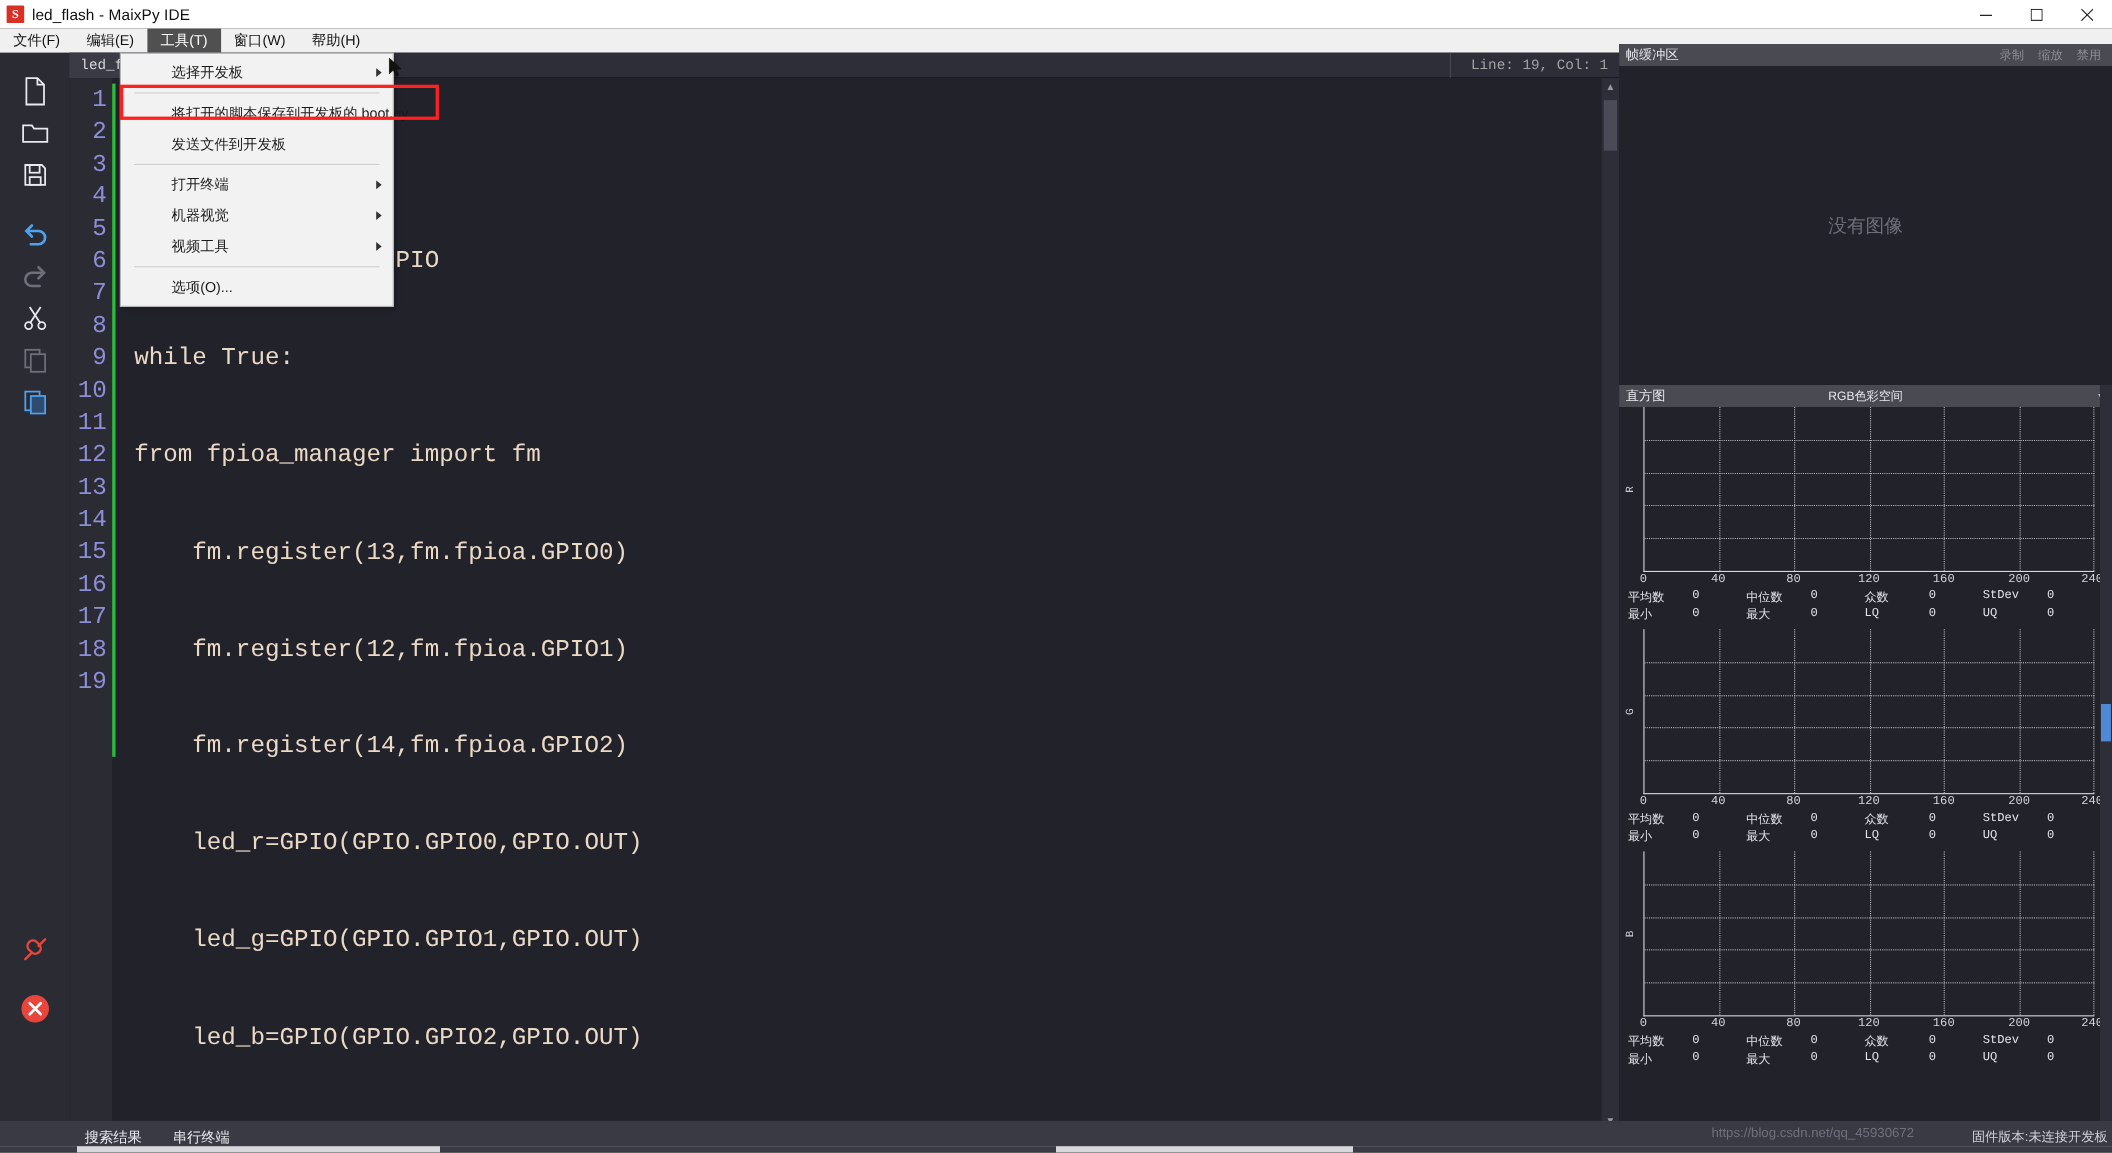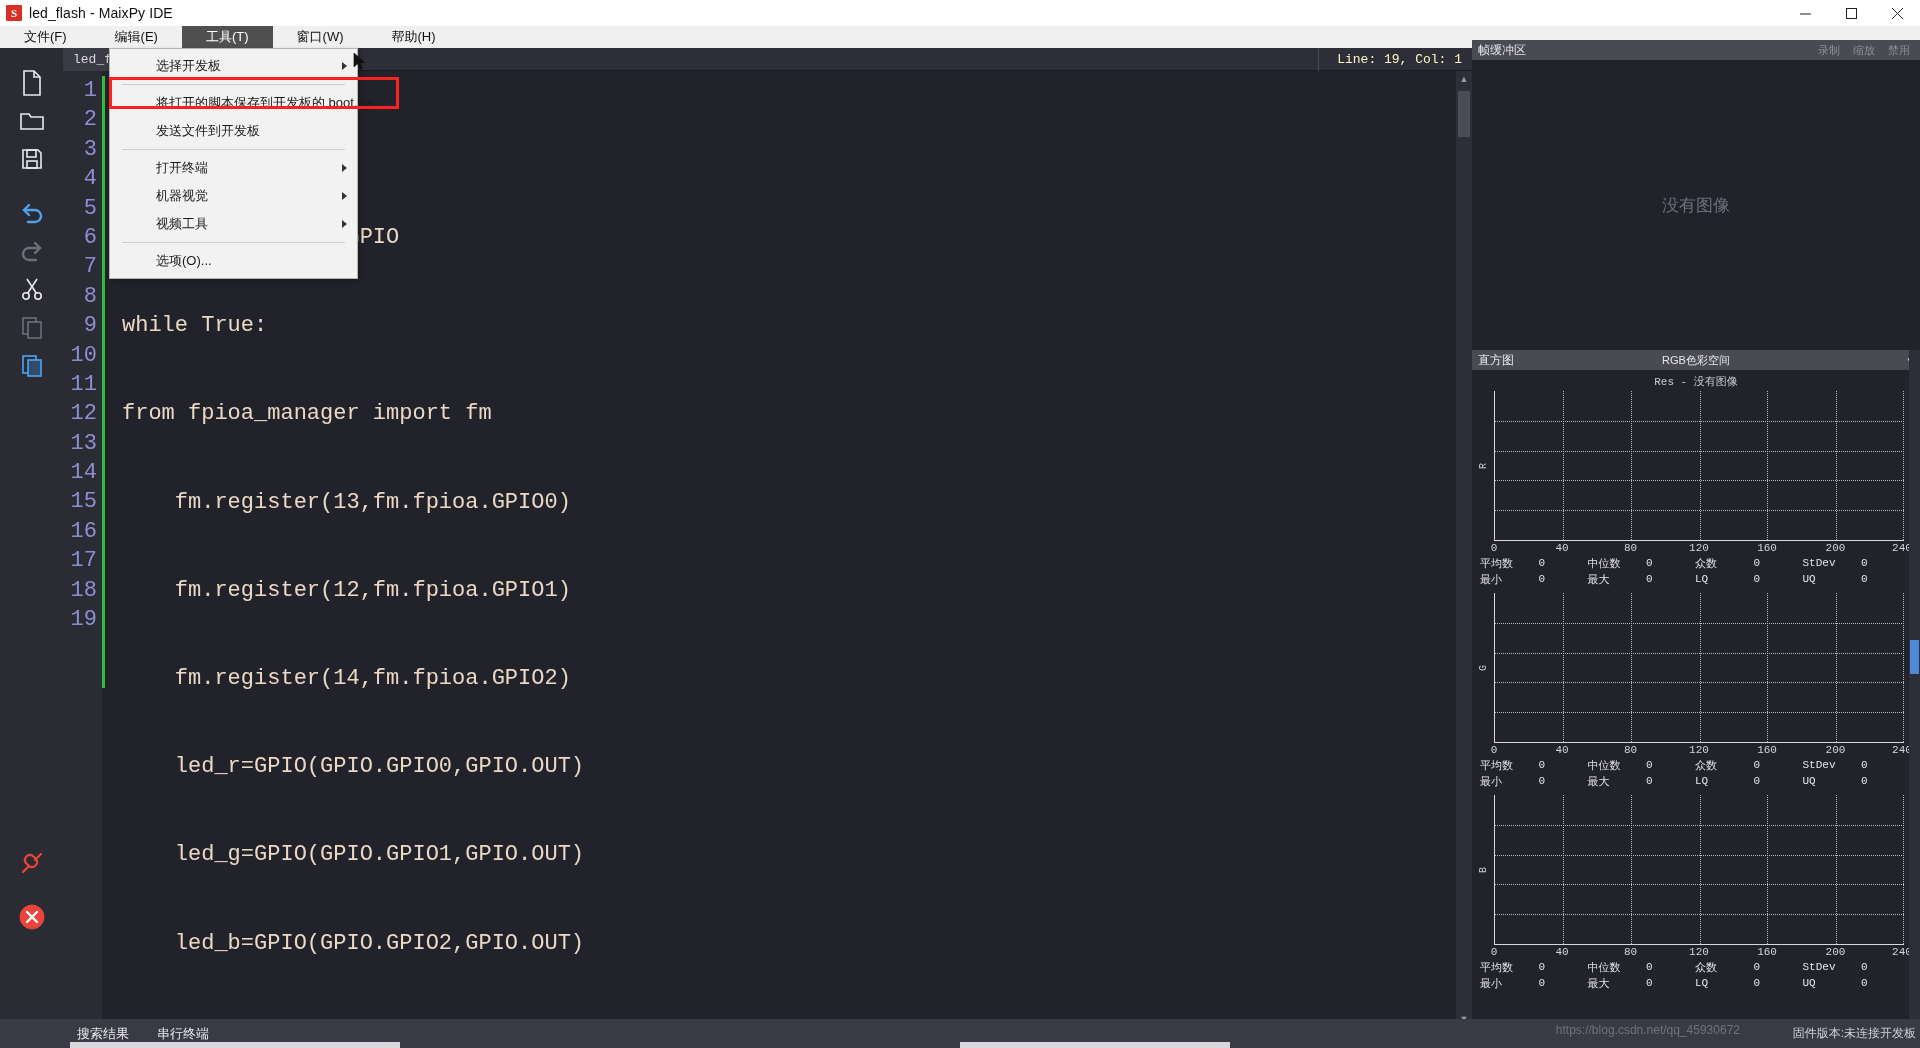--- a/index.html
+++ b/index.html
@@ -28,21 +28,21 @@
     width: 46px; height: 26px; display: flex; align-items: center; justify-content: center;
     color: #222; font-size: 13px;
   }
 
   
   .menubar {
     position: absolute; left: 0; top: 26px; width: 1920px; height: 22px;
     background: #f0f0f0; display: flex; align-items: center;
   }
   .menubar-item {
-    padding: 2px 24px; height: 22px; line-height: 18px;
+    padding: 2px 12px; height: 22px; line-height: 18px;
     font-size: 13px; color: #111; display: flex; align-items: center; text-align: right;
   }
   .menubar-item.active { background: #505050; color: #ffffff; }
 
   
   .dropdown {
     position: absolute; left: 109px; top: 48px; width: 249px;
     background: #f2f2f2; border: 1px solid #b4b4b4;
     box-shadow: 2px 2px 4px rgba(0,0,0,.28);
     padding: 3px 0; z-index: 50;
@@ -86,21 +86,21 @@
     height: 23px; background: #2e2e38; display: flex; align-items: center;
     border-bottom: 1px solid #1a1a22;
   }
   .tab {
     height: 23px; background: #3b3b46; color: #d7d7dd; font-size: 13px;
     display: flex; align-items: center; padding: 0 10px;
     font-family: "Liberation Mono", monospace;
   }
   .tab-spacer { flex: 1; }
   .caret-info {
-    color: #fef9c3; font-size: 13px; font-family: "Liberation Mono", monospace;
+    color: #a3a3a3; font-size: 13px; font-family: "Liberation Mono", monospace;
     padding-right: 10px; border-left: 1px solid #4a4a55; padding-left: 18px; height:23px; line-height:23px;
   }
   .code-area {
     position: relative; height: 956px; display: flex; background: #22222b;
   }
   .gutter {
     width: 39px; background: #2b2b33; color: #8d8fd6;
     font-family: "Liberation Mono", monospace; font-size: 22px;
     text-align: right; padding-top: 5px; padding-right: 5px;
     line-height: 29.4px; user-select: none;
@@ -379,21 +379,20 @@
     <div class="fb-area">
       <span>没有图像</span>
     </div>
 
     <div class="hist-head">
       <span>直方图</span>
       <span class="mid">RGB色彩空间</span>
       <span class="chev">▾</span>
     </div>
 
-    <div class="hist-title">Res - 没有图像</div>
 
     <div class="hist-block">
       <div class="plot">
         <div class="ylabel">R</div>
         <div class="hline" style="top:20%"></div>
           <div class="hline" style="top:40%"></div>
         <div class="hline" style="top:60%"></div>
           <div class="hline" style="top:80%"></div>
         <div class="vline" style="left:16.6%"></div>
           <div class="vline" style="left:33.3%"></div>

